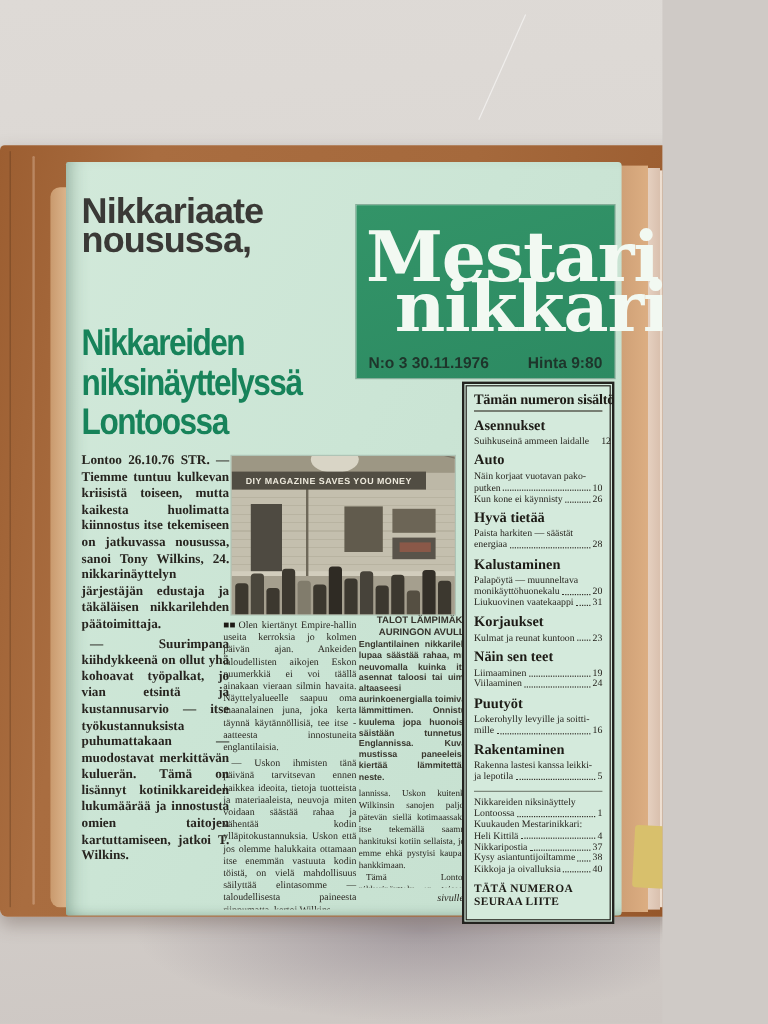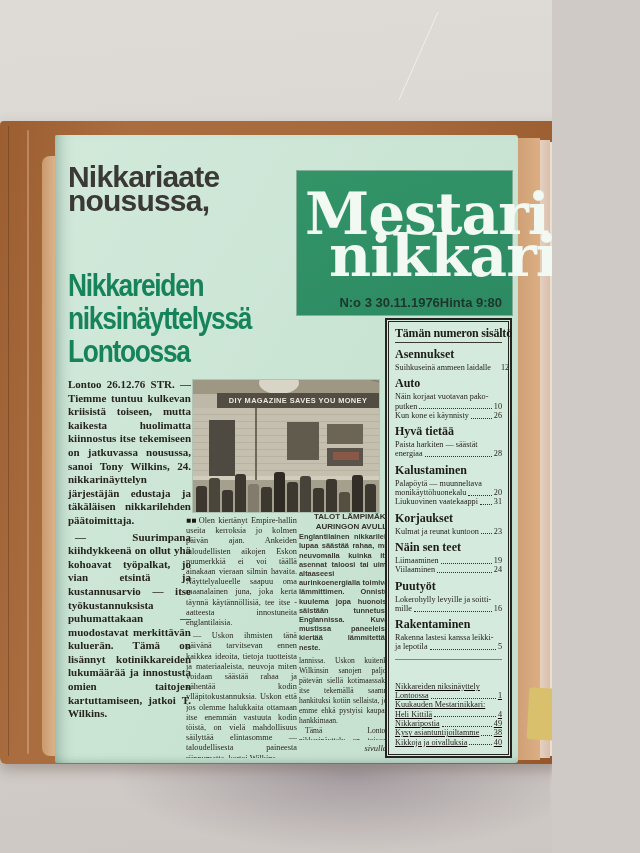--- a/index.html
+++ b/index.html
@@ -40,29 +40,29 @@
     font-family:"Liberation Sans",sans-serif;font-weight:bold;font-size:31px;line-height:33px;
     letter-spacing:-1.5px;color:#17835a;transform:scaleX(.85);transform-origin:left top;}
   
   .brand-box{position:absolute;left:242px;top:36px;width:215px;height:144px;
     background:linear-gradient(160deg,#339468,#2c8a62);box-shadow:0 0 0 1px rgba(30,90,65,.4);}
   .kerho{position:absolute;left:11px;top:7px;font-family:"Liberation Sans",sans-serif;
     font-size:14.5px;letter-spacing:.4px;color:#e9f4ec;white-space:nowrap;}
   .logo{position:absolute;left:8px;top:22px;font-family:"DejaVu Serif",serif;font-weight:bold;
     font-size:58px;line-height:42px;color:#f2f9f2;letter-spacing:-1px;}
   .logo .line:nth-child(2){padding-left:24px;}
-  .issue-row{position:absolute;left:10px;right:10px;bottom:5px;display:flex;justify-content:flex-end;
+  .issue-row{position:absolute;left:10px;right:10px;bottom:5px;display:flex;justify-content:space-between;
     font-family:"Liberation Sans",sans-serif;font-weight:bold;font-size:13px;color:#1e352b;}
   
   .photo{position:absolute;left:138px;top:245px;width:186px;height:132px;background:#bdb8a7;overflow:hidden;
     box-shadow:0 0 0 1px rgba(90,100,90,.25);}
   .ph-top{position:absolute;left:0;top:0;width:100%;height:14px;background:#9d9784;}
   .ph-dome{position:absolute;left:66px;top:-8px;width:40px;height:22px;background:#d9d5c6;border-radius:50%;}
   .ph-cable{position:absolute;left:120px;top:-4px;width:90px;height:1px;background:#7a7465;transform:rotate(14deg);}
-  .ph-banner{position:absolute;left:24px;top:13px;width:162px;height:15px;background:#514d43;
+  .ph-banner{position:absolute;left:0;top:13px;width:162px;height:15px;background:#514d43;
     color:#ece8db;font-family:"Liberation Sans",sans-serif;font-weight:bold;font-size:7.4px;
     letter-spacing:.4px;text-align:center;line-height:15px;white-space:nowrap;}
   .ph-wall{position:absolute;left:0;top:28px;width:100%;height:70px;
     background:repeating-linear-gradient(180deg,#c4bfae 0 6px,#b8b3a1 6px 7px);}
   .ph-door{position:absolute;left:16px;top:40px;width:26px;height:58px;background:#4e4a41;}
   .ph-win1{position:absolute;left:94px;top:42px;width:32px;height:38px;background:#615b4d;}
   .ph-win2{position:absolute;left:134px;top:44px;width:36px;height:20px;background:#6c6556;}
   .ph-win3{position:absolute;left:134px;top:68px;width:36px;height:18px;background:#59534a;}
   .ph-sign{position:absolute;left:140px;top:72px;width:26px;height:8px;background:#8a5848;}
   .ph-ledge{position:absolute;left:0;top:96px;width:100%;height:5px;background:#d2cdbd;}
@@ -101,21 +101,21 @@
   .toc-inner{border:1px solid #23231f;padding:4px 6px 7px 6px;}
   .toc-title{font-weight:bold;font-size:12px;line-height:15px;color:#1d1b16;
     border-bottom:1px solid #3a382f;padding-bottom:1px;margin-bottom:2px;letter-spacing:-.2px;white-space:nowrap;}
   .toc-h{font-weight:bold;font-size:12px;line-height:13px;margin:5px 0 2px 0;color:#1d1b16;}
   .toc-item{font-size:8.2px;line-height:9.3px;color:#27241e;}
   .tline{text-align:justify;}
   .tlast{display:flex;align-items:flex-end;white-space:nowrap;}
   .dots{flex:1;border-bottom:1px dotted #33312a;margin:0 2px 1.5px 2px;min-width:6px;}
   .dots.nd{border-bottom:none;}
   .pg{text-align:right;}
-  .toc-extra{margin-top:7px;border-top:1px solid rgba(40,40,30,.5);padding-top:22px;text-decoration:underline;}
+  .toc-extra{margin-top:7px;border-top:1px solid rgba(40,40,30,.5);padding-top:4px;}
   .toc-footer{margin-top:7px;font-weight:bold;font-size:9.5px;line-height:11.5px;
     letter-spacing:.3px;color:#1d1b16;}
 </style>
 </head>
 <body>
 
 <div class="scene">
   <div class="scratch s1"></div>
   <div class="scratch s2"></div>
   <div class="floor-shadow"></div>
@@ -178,21 +178,21 @@
           <span></span>
           <span></span>
           <span></span>
           <span></span>
           <span></span>
           <span></span>
       </div>
     </div>
 
     <div class="col col-left">
-        <p>Lontoo 26.12.76 STR. — Tiemme tuntuu kulkevan kriisistä toiseen, mutta kaikesta huolimatta kiinnostus itse tekemiseen on jatkuvassa nousussa, sanoi Tony Wilkins, 24. nikkarinäyttelyn järjestäjän edustaja ja täkäläisen nikkarilehden päätoimittaja.</p>
+        <p>Lontoo 26.10.76 STR. — Tiemme tuntuu kulkevan kriisistä toiseen, mutta kaikesta huolimatta kiinnostus itse tekemiseen on jatkuvassa nousussa, sanoi Tony Wilkins, 24. nikkarinäyttelyn järjestäjän edustaja ja täkäläisen nikkarilehden päätoimittaja.</p>
         <p>— Suurimpana kiihdykkeenä on ollut yhä kohoavat työpalkat, jo vian etsintä ja kustannusarvio — itse työkustannuksista puhumattakaan — muodostavat merkittävän kuluerän. Tämä on lisännyt kotinikkareiden lukumäärää ja innostusta omien taitojen kartuttamiseen, jatkoi T. Wilkins.</p>
       </div>
     <div class="col col-mid">
         <p><span class="lead">■■ </span>Olen kiertänyt Empire-hallin useita kerroksia jo kolmen päivän ajan. Ankeiden taloudellisten aikojen Eskon puumerkkiä ei voi täällä ainakaan vieraan silmin havaita. Näyttelyalueelle saapuu oma maanalainen juna, joka kerta täynnä käytännöllisiä, tee itse -aatteesta innostuneita englantilaisia.</p>
         <p>— Uskon ihmisten tänä päivänä tarvitsevan ennen kaikkea ideoita, tietoja tuotteista ja materiaaleista, neuvoja miten voidaan säästää rahaa ja vähentää kodin ylläpitokustannuksia. Uskon että jos olemme halukkaita ottamaan itse enemmän vastuuta kodin töistä, on vielä mahdollisuus säilyttää elintasomme — taloudellisesta paineesta riippumatta, kertoi Wilkins.</p>
       </div>
 
     <div class="col-right">
       <p class="cap-title">TALOT LÄMPIMÄKSI AURINGON AVULLA</p>
       <p class="cap-body">Englantilainen nikkarilehti lupaa säästää rahaa, mm. neuvomalla kuinka itse asennat taloosi tai uima-altaaseesi aurinkoenergialla toimivan lämmittimen. Onnistuu kuulema jopa huonoista säistään tunnetussa Englannissa. Kuvan mustissa paneeleissa kiertää lämmitettävä neste.</p>
@@ -312,35 +312,39 @@
               <div class="tlast">
                 <span class="t">Heli Kittilä</span>
                 <span class="dots"></span>
                 <span class="pg">4</span>
               </div>
             </div>
             <div class="toc-item">
               <div class="tlast">
                 <span class="t">Nikkaripostia</span>
                 <span class="dots"></span>
-                <span class="pg">49</span>
+                <span class="pg">37</span>
               </div>
             </div>
             <div class="toc-item">
               <div class="tlast">
                 <span class="t">Kysy asiantuntijoiltamme</span>
                 <span class="dots"></span>
                 <span class="pg">38</span>
               </div>
             </div>
             <div class="toc-item">
               <div class="tlast">
                 <span class="t">Kikkoja ja oivalluksia</span>
                 <span class="dots"></span>
                 <span class="pg">40</span>
               </div>
             </div>
+          </div>
+        <div class="toc-footer">
+            <div>TÄTÄ NUMEROA</div>
+            <div>SEURAA LIITE</div>
           </div>
       </div>
     </div>
 
   </div>
 </div>
 
 </body></html>

